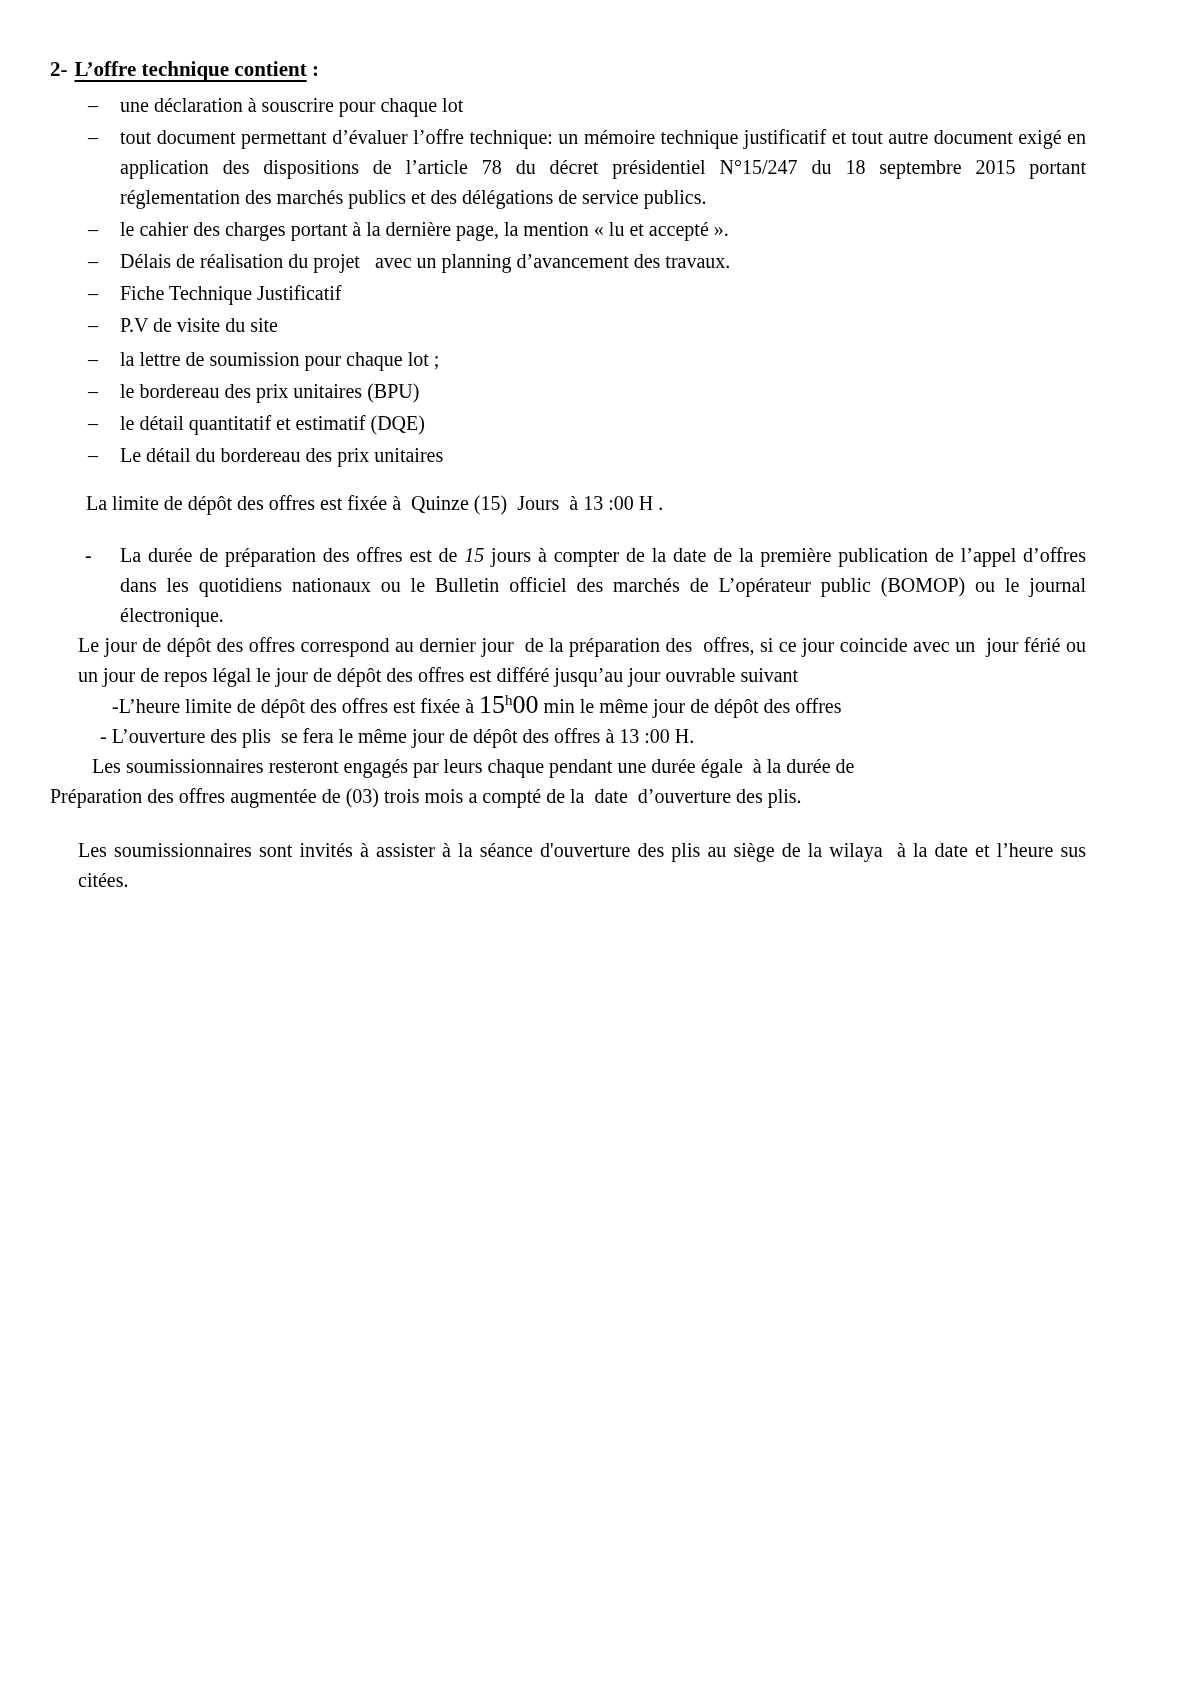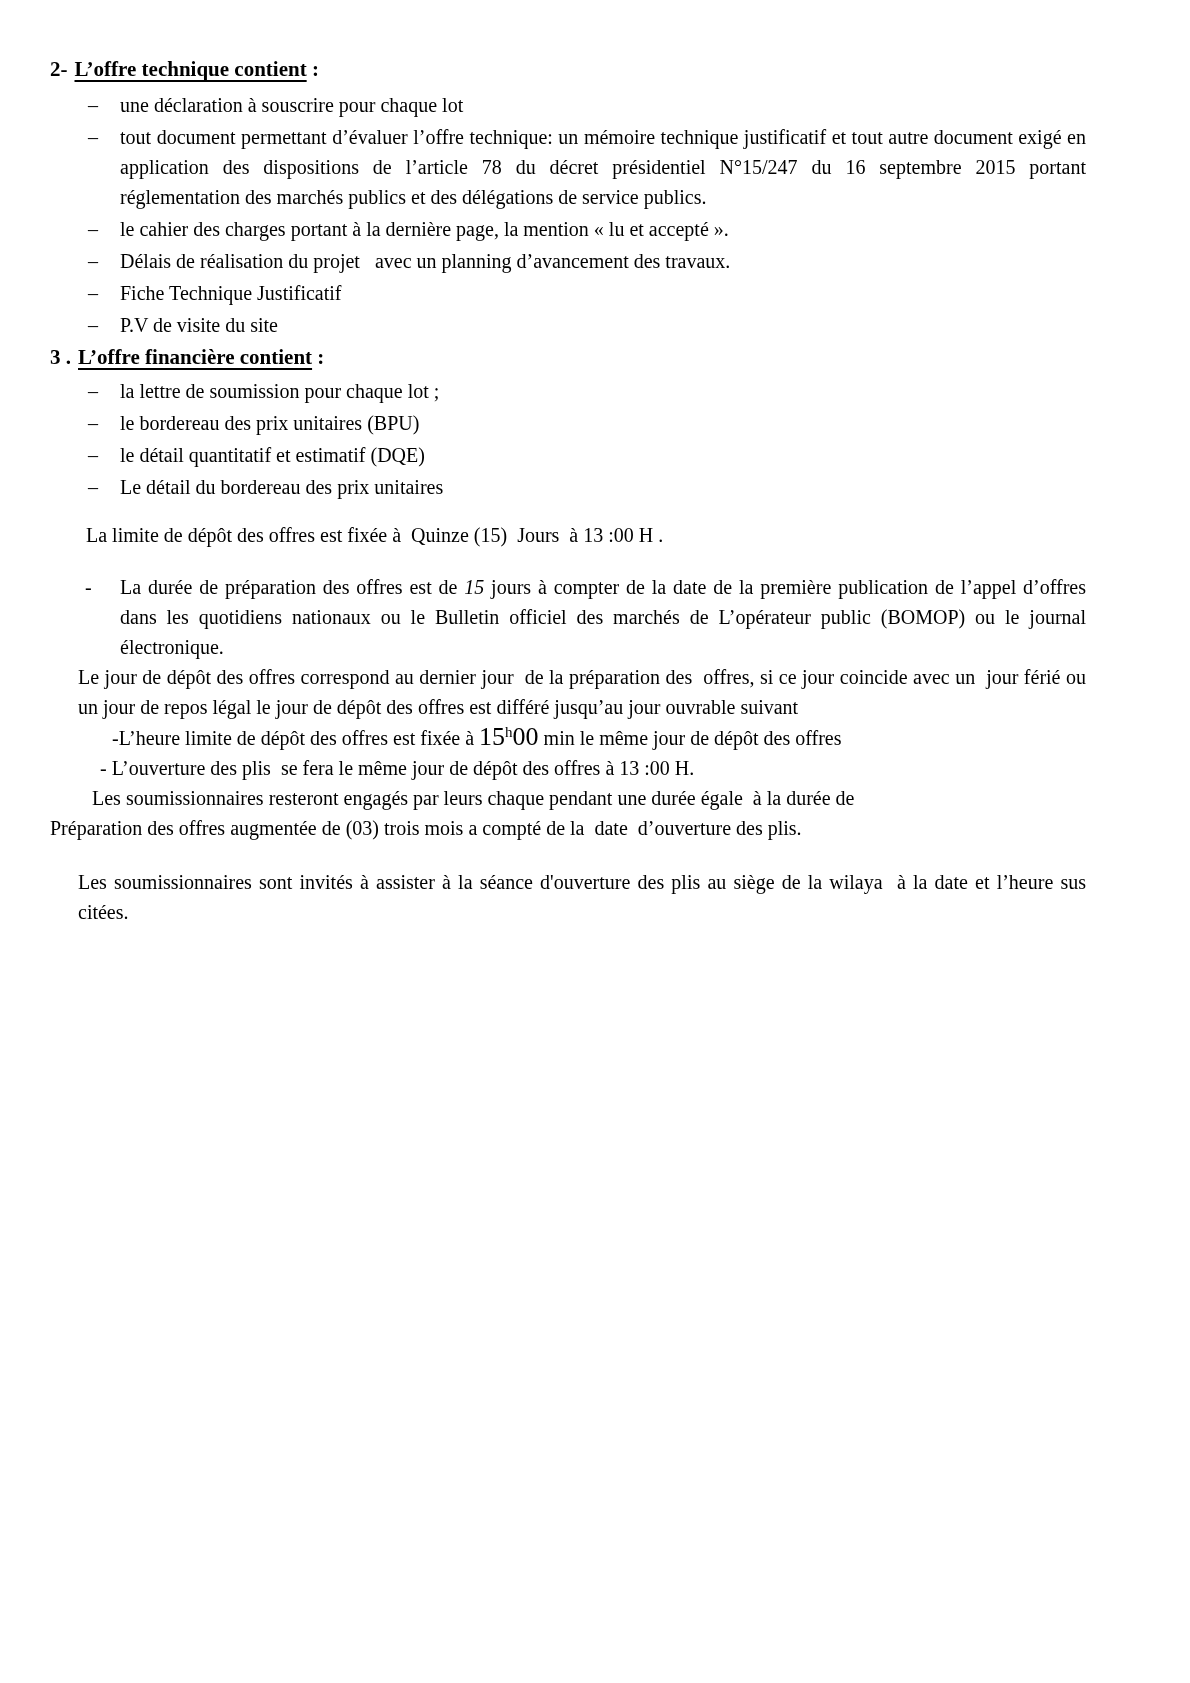--- a/index.html
+++ b/index.html
@@ -60,41 +60,40 @@
 
     <h2 class="section-heading"><span class="hnum">2-</span><span class="htitle">L’offre technique contient</span><span> :</span></h2>
 
     <div class="dash-list">
       <div class="dash-item">
         <span class="dash">–</span>
         <div class="itext">une déclaration à souscrire pour chaque lot</div>
       </div>
       <div class="dash-item">
         <span class="dash">–</span>
-        <div class="itext">tout document permettant d’évaluer l’offre technique: un mémoire technique justificatif et tout autre document exigé en application des dispositions de l’article 78 du décret présidentiel N°15/247 du 16 septembre 2015 portant réglementation des marchés publics et des délégations de service publics.</div>
+        <div class="itext">tout document permettant d’évaluer l’offre technique: un mémoire technique justificatif et tout autre document exigé en application des dispositions de l’article 78 du décret présidentiel N°15/247 du 18 septembre 2015 portant réglementation des marchés publics et des délégations de service publics.</div>
       </div>
       <div class="dash-item">
         <span class="dash">–</span>
         <div class="itext">le cahier des charges portant à la dernière page, la mention « lu et accepté ».</div>
       </div>
       <div class="dash-item">
         <span class="dash">–</span>
         <div class="itext">Délais de réalisation du projet   avec un planning d’avancement des travaux.</div>
       </div>
       <div class="dash-item">
         <span class="dash">–</span>
         <div class="itext">Fiche Technique Justificatif</div>
       </div>
       <div class="dash-item">
         <span class="dash">–</span>
         <div class="itext">P.V de visite du site</div>
       </div>
     </div>
 
-    <h2 class="section-heading sec3"><span class="hnum">3 .</span><span class="htitle">L’offre financière contient</span><span> :</span></h2>
 
     <div class="dash-list fin-list">
       <div class="dash-item">
         <span class="dash">–</span>
         <div class="itext">la lettre de soumission pour chaque lot ;</div>
       </div>
       <div class="dash-item">
         <span class="dash">–</span>
         <div class="itext">le bordereau des prix unitaires (BPU)</div>
       </div>

